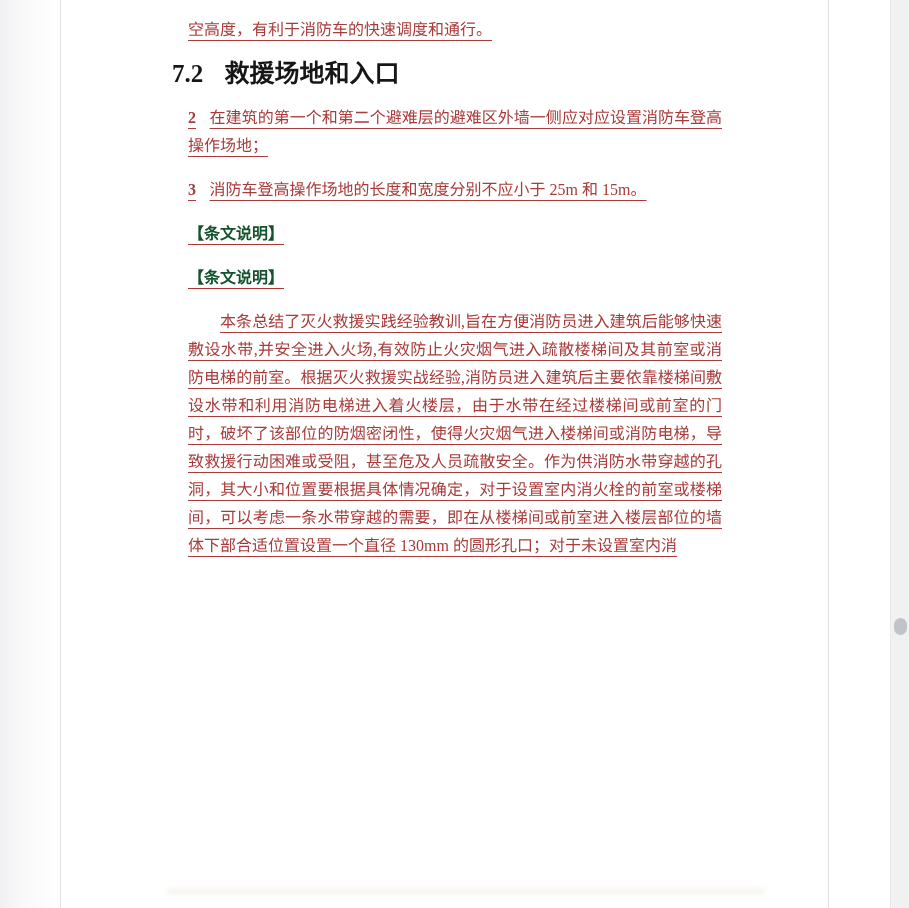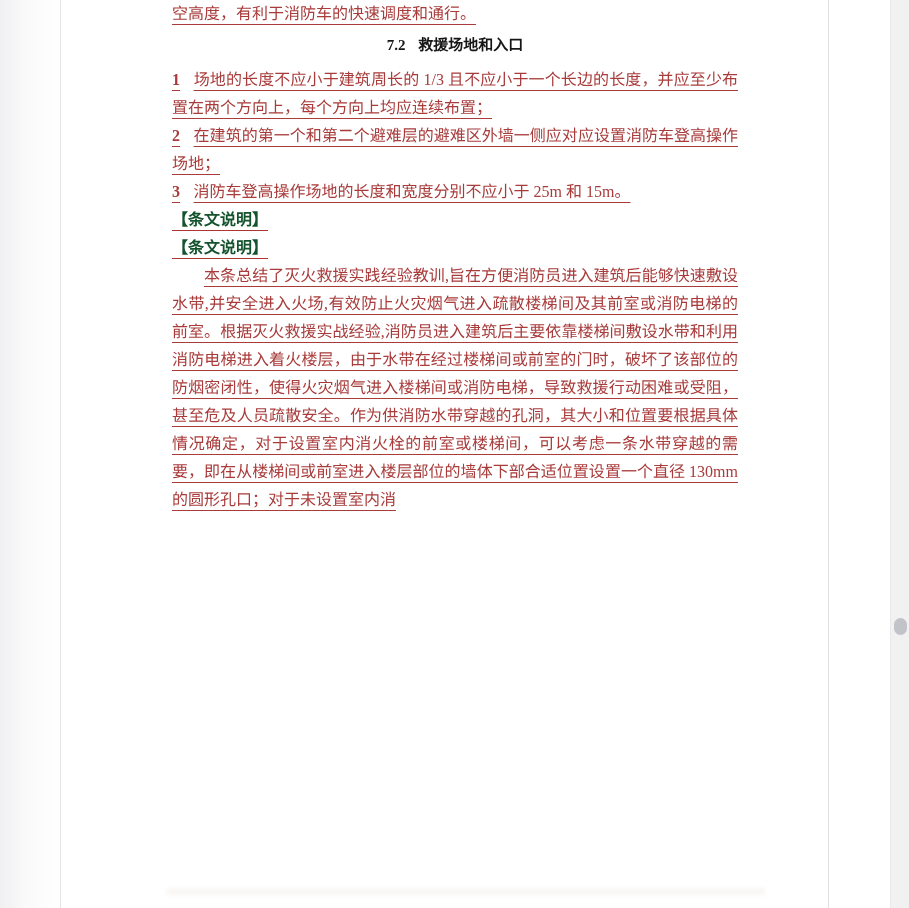--- a/index.html
+++ b/index.html
@@ -36,40 +36,40 @@
   }
   .content {
     position: absolute;
     left: 111px; top: 0;
     width: 566px;
     color: #a93b3b;
     font-size: 16px;
     line-height: 28px;
   }
   .content p {
-    margin: 0;
+    margin: 16px;
     text-align: justify;
     text-justify: inter-ideograph;
     text-decoration: underline;
     text-decoration-color: #a93b3b;
     text-decoration-thickness: 1px;
     text-underline-offset: 5px;
   }
   .content p.indent { text-indent: 2em; }
   .content p.label {
     font-weight: bold;
     color: #14532d;
     text-decoration-color: #ae3434;
   }
   .content .num { font-weight: bold; margin-right: 0.85em; }
   .content p.clause .num { margin-right: 1.15em; }
   .heading {
     margin: 3px 0 7px 0;
-    text-align: center;
-    font-size: 15px;
+    text-align: left;
+    font-size: 25px;
     font-weight: bold;
     color: #161616;
     line-height: 28px;
     text-decoration: none;
   }
   .heading .hnum { margin-right: 0.85em; }
   
   .bottom-shadow {
     position: absolute;
     left: 105px; bottom: 13px;
@@ -97,21 +97,20 @@
 </head>
 <body>
 
 <div class="canvas">
   <div class="left-gutter"></div>
 
   <div class="page">
     <div class="content">
         <p class="para">空高度，有利于消防车的快速调度和通行。</p>
         <h2 class="heading"><span class="hnum">7.2</span><span>救援场地和入口</span></h2>
-        <p class="item"><b class="num">1</b>场地的长度不应小于建筑周长的 1/3 且不应小于一个长边的长度，并应至少布置在两个方向上，每个方向上均应连续布置；</p>
         <p class="item"><b class="num">2</b>在建筑的第一个和第二个避难层的避难区外墙一侧应对应设置消防车登高操作场地；</p>
         <p class="item"><b class="num">3</b>消防车登高操作场地的长度和宽度分别不应小于 25m 和 15m。</p>
         <p class="label">【条文说明】</p>
         <p class="label">【条文说明】</p>
         <p class="para indent">本条总结了灭火救援实践经验教训,旨在方便消防员进入建筑后能够快速敷设水带,并安全进入火场,有效防止火灾烟气进入疏散楼梯间及其前室或消防电梯的前室。根据灭火救援实战经验,消防员进入建筑后主要依靠楼梯间敷设水带和利用消防电梯进入着火楼层，由于水带在经过楼梯间或前室的门时，破坏了该部位的防烟密闭性，使得火灾烟气进入楼梯间或消防电梯，导致救援行动困难或受阻，甚至危及人员疏散安全。作为供消防水带穿越的孔洞，其大小和位置要根据具体情况确定，对于设置室内消火栓的前室或楼梯间，可以考虑一条水带穿越的需要，即在从楼梯间或前室进入楼层部位的墙体下部合适位置设置一个直径 130mm 的圆形孔口；对于未设置室内消</p>
       </div>
     <div class="bottom-shadow"></div>
   </div>
 
   <div class="scrollbar" style="background: rgb(241, 241, 242);">

